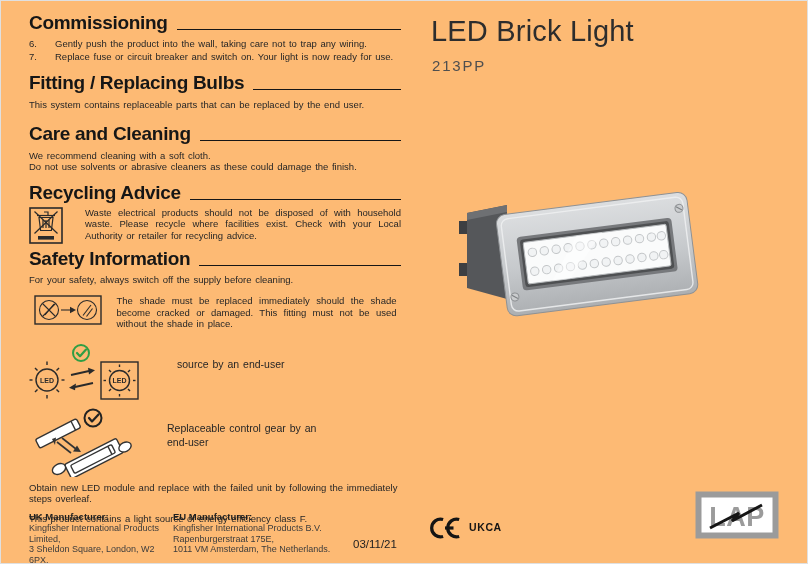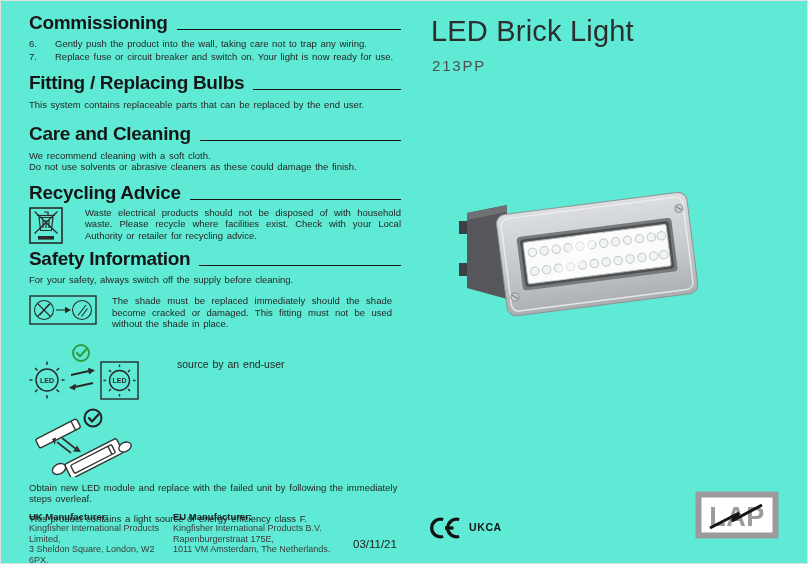--- a/index.html
+++ b/index.html
@@ -1,17 +1,17 @@
 <!DOCTYPE html>
 <html><head>
 <meta charset="utf-8">
 <style>
   html,body{margin:0;padding:0;background:#f2f2f2;}
   .page{
-    position:relative;width:808px;height:564px;background:#5eead4;
+    position:relative;width:808px;height:564px;background:#fdba74;
     font-family:"Liberation Sans",sans-serif;color:#2a2a2a;
     border:1px solid #e0e0e0;box-sizing:border-box;overflow:hidden;
     margin:0 auto;
   }
   
   .col-left{position:absolute;left:28px;top:10px;width:372px;}
   .sec-h{display:flex;align-items:flex-end;font-size:19px;font-weight:bold;color:#161616;
          letter-spacing:-0.3px;line-height:24px;white-space:nowrap;}
   .sec-h .rule{flex:1;border-bottom:1.6px solid #161616;margin:0 0 5px 9px;}
   .body-t{font-size:9.5px;line-height:11.5px;color:#262626;word-spacing:1px;}
@@ -91,21 +91,21 @@
       </svg>
       <div class="body-t just" style="margin-left:22px;flex:1;">Waste electrical products should not be disposed of with household waste. Please recycle where facilities exist. Check with your Local Authority or retailer for recycling advice.</div>
     </div>
 
     <div class="sec-h" style="margin-top:2px;">
       <span>Safety Information</span>
       <span class="rule"></span>
     </div>
     <div class="body-t" style="margin-top:3px;">For your safety, always switch off the supply before cleaning.</div>
 
-    <div class="icon-row" style="margin-top:10px;">
+    <div class="icon-row" style="margin-top:10px;justify-content:center;">
       <svg width="68" height="30" viewBox="0 0 68 30">
         <rect x="1" y="1" width="66" height="28" fill="none" stroke="#2a2a2a" stroke-width="1.4"></rect>
         <g stroke="#2a2a2a" stroke-width="1.1" fill="none">
           <circle cx="15" cy="15" r="9.5"></circle>
           <line x1="8.5" y1="8.5" x2="21.5" y2="21.5"></line>
           <line x1="21.5" y1="8.5" x2="8.5" y2="21.5"></line>
           <line x1="11" y1="20" x2="20" y2="9"></line>
           <circle cx="53" cy="15" r="9.5"></circle>
           <line x1="49" y1="20.5" x2="57" y2="10"></line>
           <line x1="52.5" y1="21.5" x2="58.5" y2="13.5"></line>
@@ -182,20 +182,24 @@
           <ellipse cx="30" cy="62" rx="7" ry="5" transform="rotate(-27 30 62)"></ellipse>
           <ellipse cx="96" cy="40" rx="6.5" ry="4.5" transform="rotate(-27 96 40)"></ellipse>
         </g>
         <g stroke="#333" stroke-width="1.6" fill="none">
           <line x1="28" y1="35" x2="42" y2="46"></line>
           <line x1="33" y1="31" x2="47" y2="42"></line>
         </g>
         <polygon points="27,30.5 23,32 26,38" fill="#333"></polygon>
         <polygon points="48,38.5 52,45 44,44.5" fill="#333"></polygon>
       </svg>
+      <div class="body-t" style="margin-left:26px;margin-top:14px;font-size:10.5px;line-height:14px;">
+        <div>Replaceable control gear by an</div>
+        <div>end-user</div>
+      </div>
     </div>
 
     <div class="body-t" style="margin-top:5px;width:372px;">Obtain new LED module and replace with the failed unit by following the immediately steps overleaf.</div>
     <div class="body-t" style="margin-top:8px;">This product contains a light source of energy efficiency class F.</div>
   </div>
 
   <div class="prod-title">LED Brick Light</div>
   <div class="prod-code">213PP</div>
 
   <div class="prod-img">

